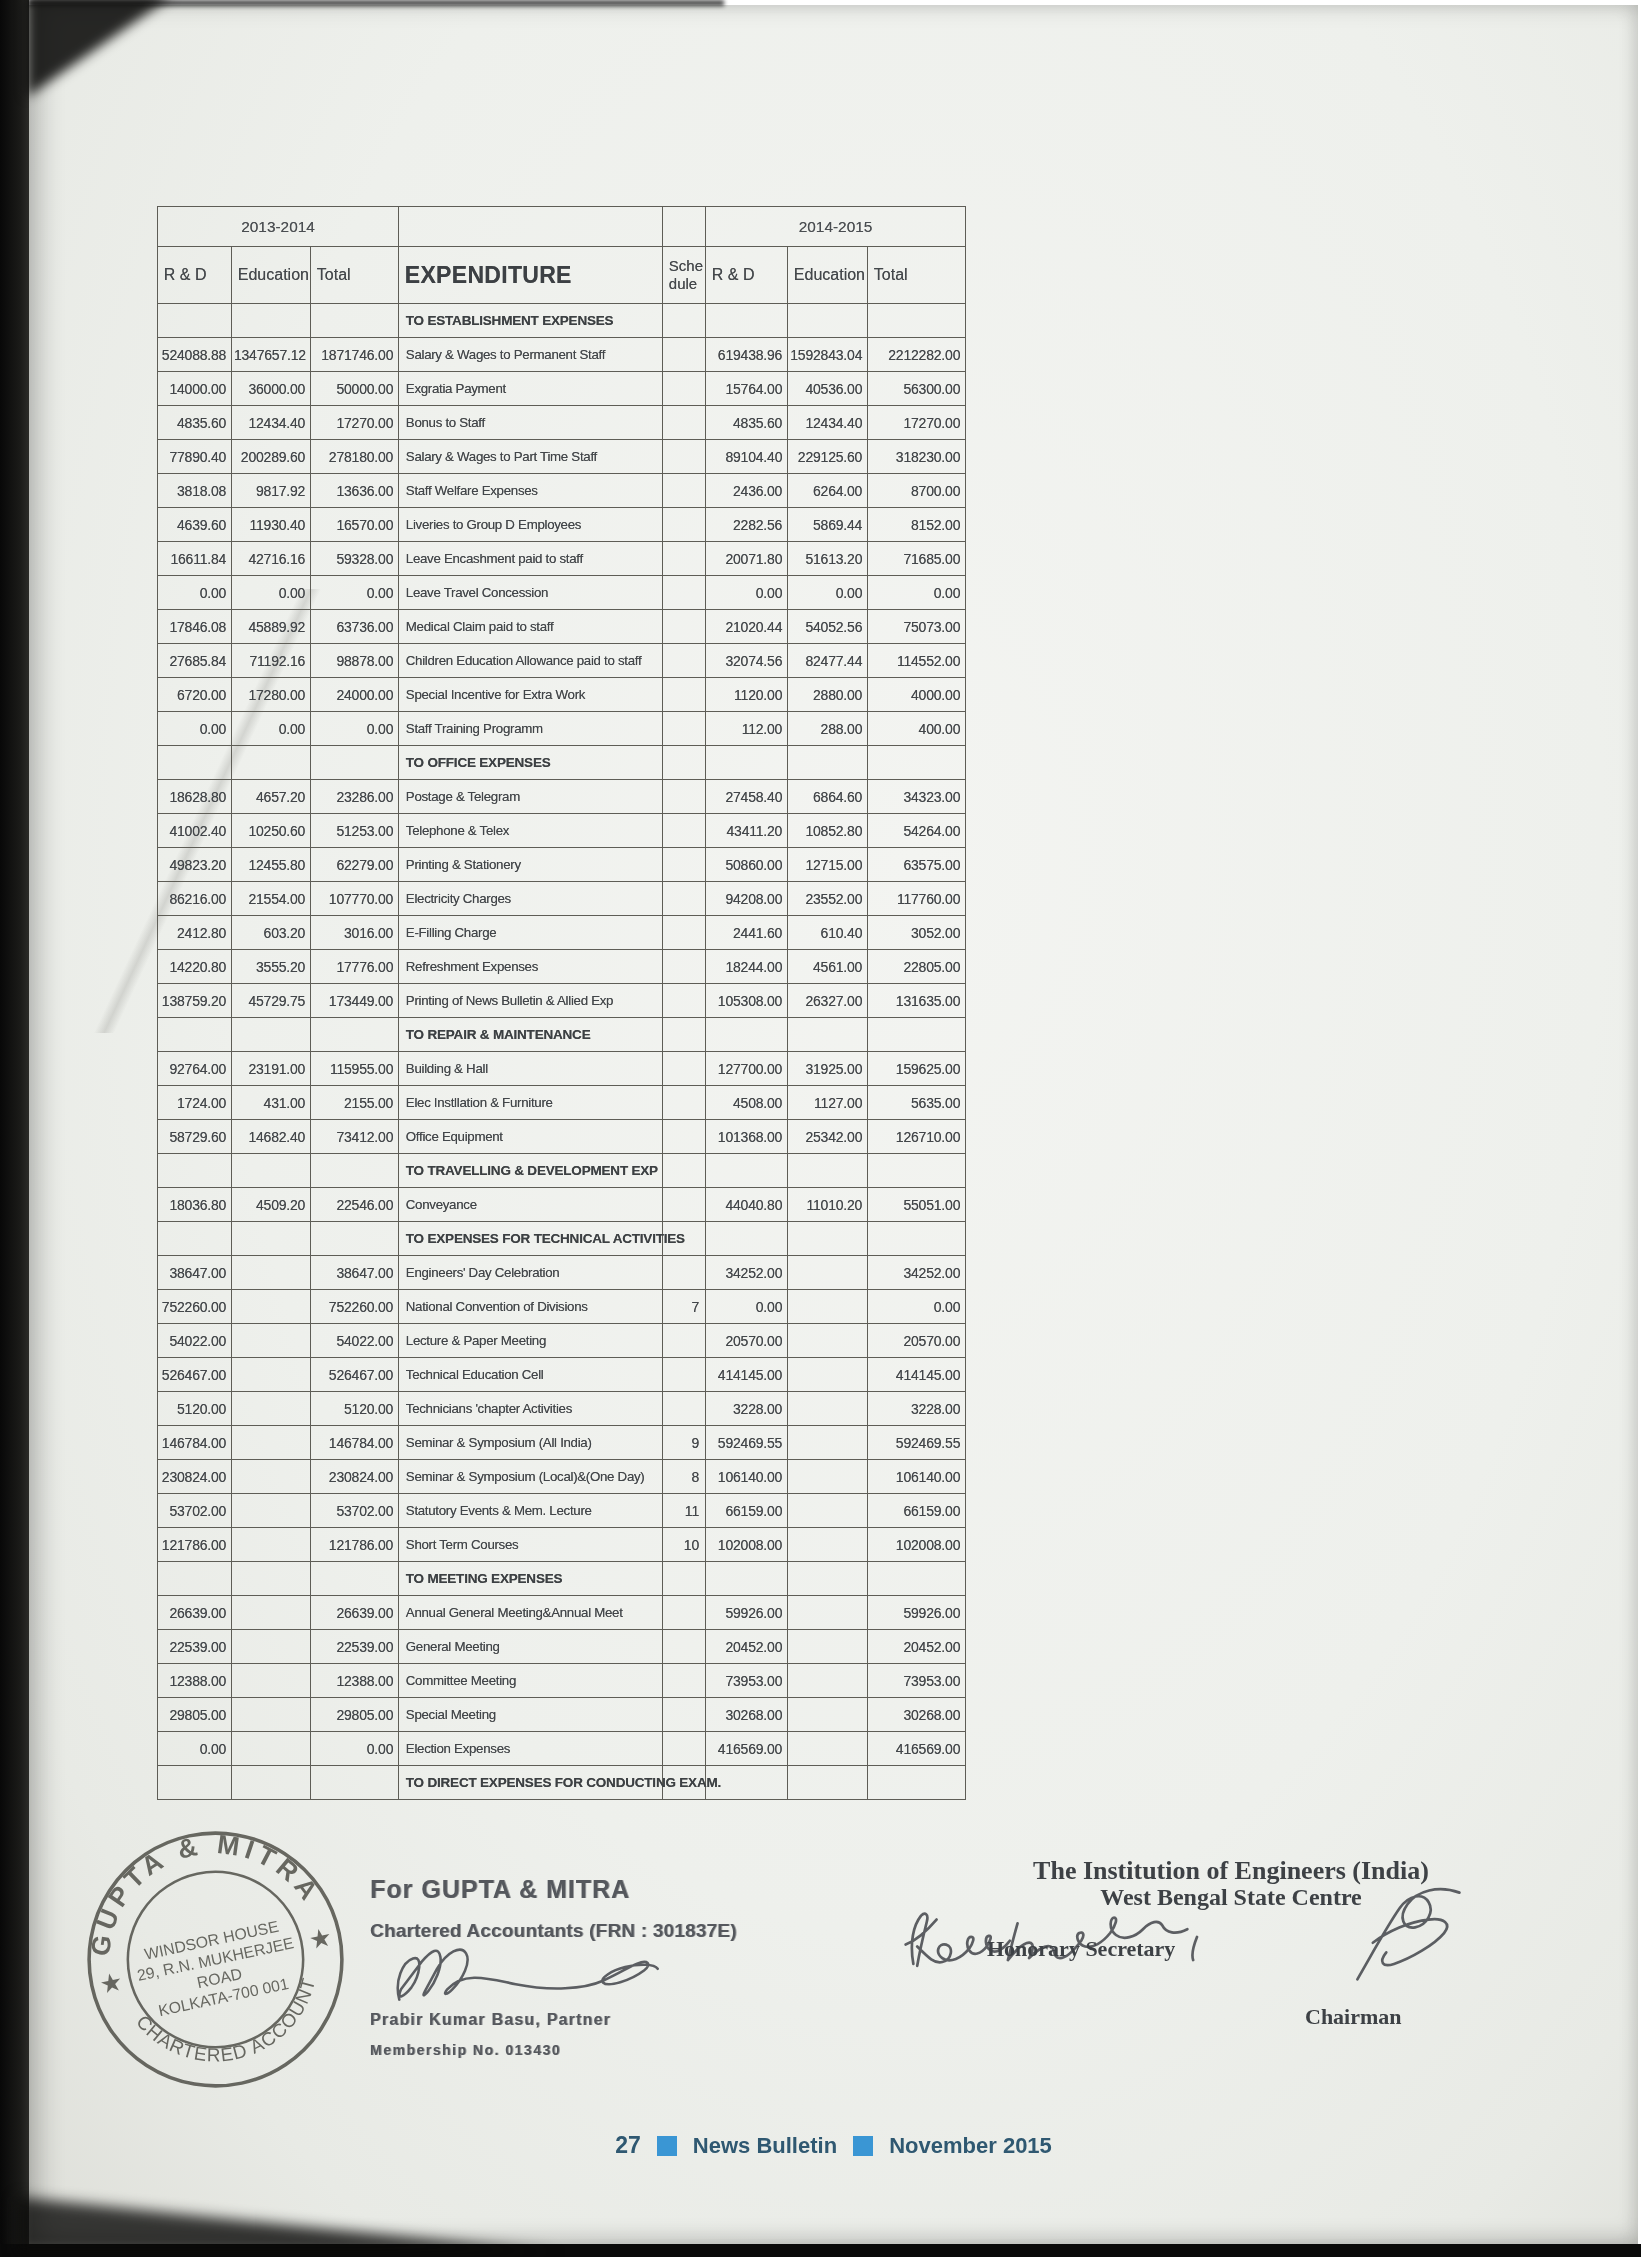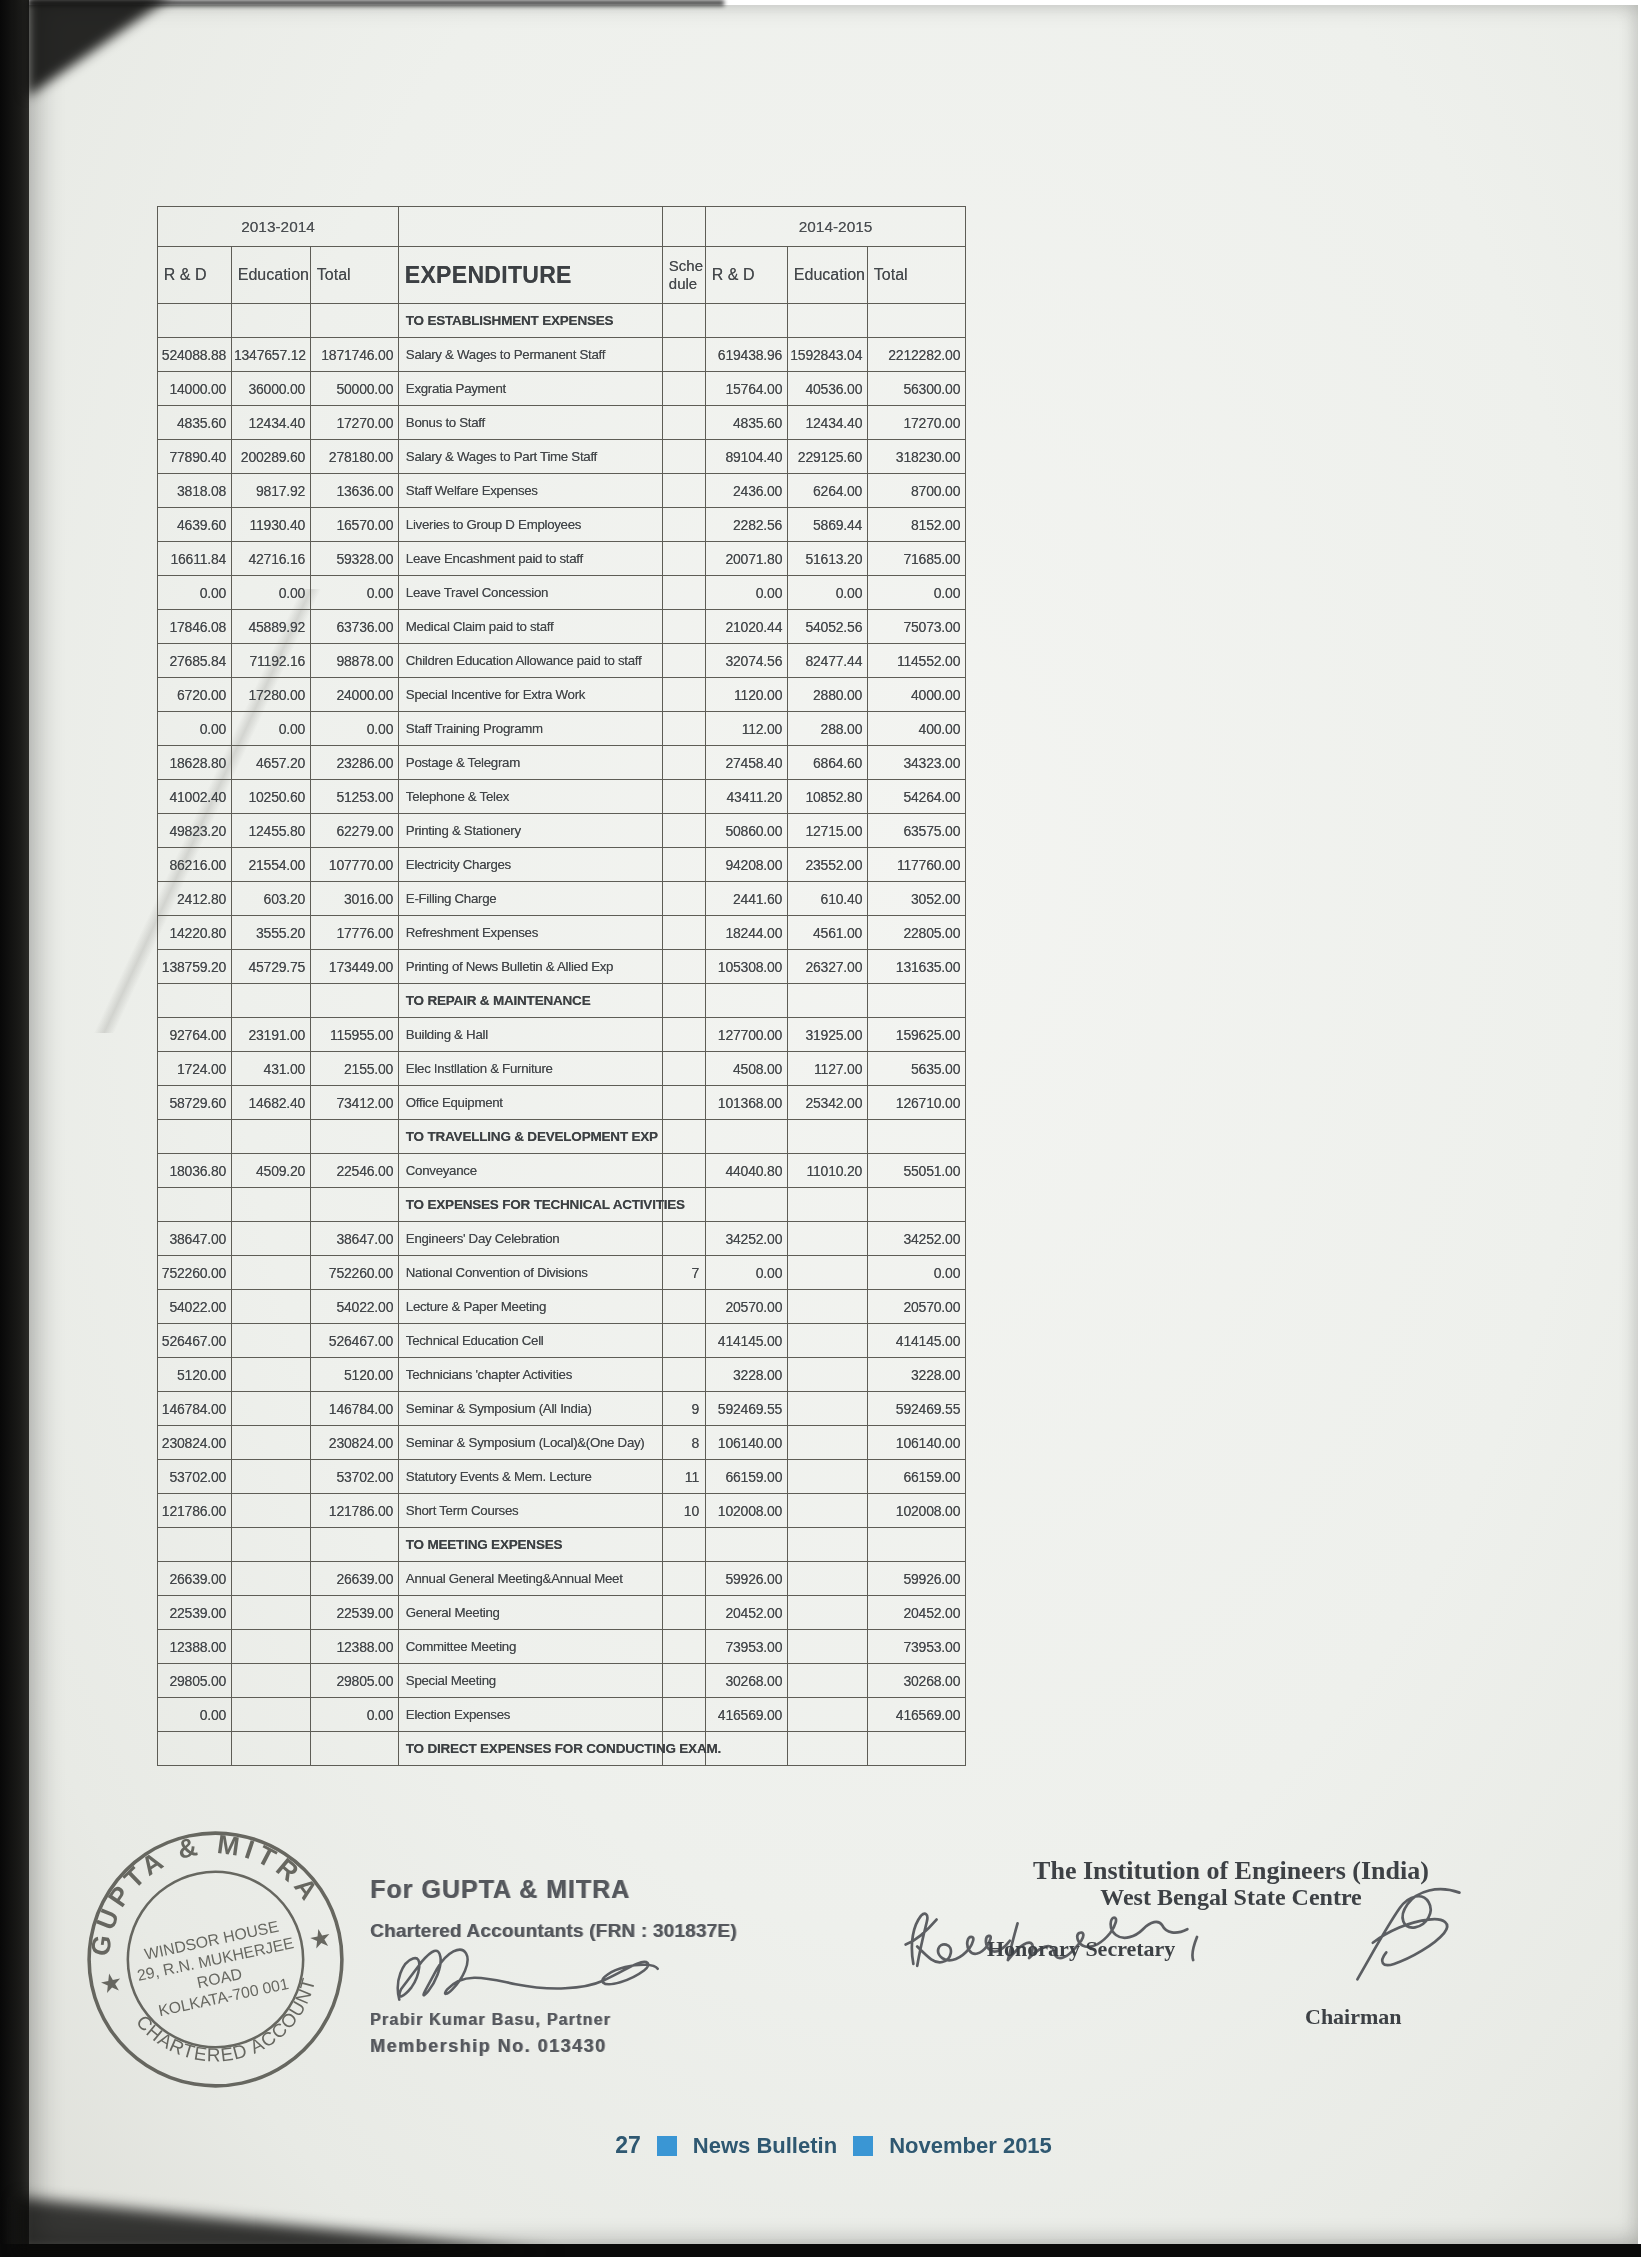--- a/index.html
+++ b/index.html
@@ -40,21 +40,21 @@
 
   
   .stamp{position:absolute;left:83px;top:1827px;width:265px;height:265px;z-index:2;
     transform:rotate(-12deg);opacity:.88;}
   .auditor{position:absolute;left:370px;top:1875px;z-index:2;color:#55585d;}
   .aud-for{font-size:25px;font-weight:700;letter-spacing:1px;text-shadow:1px 0 0 rgba(85,88,93,.55);}
   .aud-firm{font-size:19px;font-weight:700;margin-top:16px;letter-spacing:0.2px;
     text-shadow:1px 0 0 rgba(85,88,93,.5);}
   .aud-sig{margin:-3.9px 0 -7.7px 3.9px;}
   .aud-name{font-size:16px;font-weight:700;letter-spacing:1.2px;text-shadow:1px 0 0 rgba(85,88,93,.55);}
-  .aud-mem{font-size:18px;font-weight:700;letter-spacing:1.5px;margin-top:7px;
+  .aud-mem{font-size:14px;font-weight:700;letter-spacing:1.5px;margin-top:13px;
     text-shadow:1px 0 0 rgba(85,88,93,.55);}
   .institution{position:absolute;left:922px;top:1856px;width:618px;text-align:center;z-index:2;
     font-family:"Liberation Serif",serif;color:#3d4145;}
   .inst-l1{font-size:26px;font-weight:700;}
   .inst-l2{font-size:24px;font-weight:700;margin-top:-1.9px;}
   .sig-secretary{position:absolute;left:896px;top:1904px;z-index:2;}
   .label-secretary{position:absolute;left:987px;top:1936px;z-index:2;
     font-family:"Liberation Serif",serif;font-size:22px;font-weight:700;color:#3d4145;}
   .sig-chairman{position:absolute;left:1315px;top:1875px;z-index:2;}
   .label-chairman{position:absolute;left:1305px;top:2004px;z-index:2;
@@ -232,20 +232,30 @@
         <tr class="r-data">
           <td class="c-num">0.00</td>
           <td class="c-num">0.00</td>
           <td class="c-num">0.00</td>
           <td class="c-desc">Staff Training Programm</td>
           <td class="c-sched"></td>
           <td class="c-num">112.00</td>
           <td class="c-num">288.00</td>
           <td class="c-num">400.00</td>
         </tr>
+        <tr class="r-section">
+          <td class="c-num"></td>
+          <td class="c-num"></td>
+          <td class="c-num"></td>
+          <td class="c-desc c-section">TO OFFICE EXPENSES</td>
+          <td class="c-sched"></td>
+          <td class="c-num"></td>
+          <td class="c-num"></td>
+          <td class="c-num"></td>
+        </tr>
         <tr class="r-data">
           <td class="c-num">18628.80</td>
           <td class="c-num">4657.20</td>
           <td class="c-num">23286.00</td>
           <td class="c-desc">Postage &amp; Telegram</td>
           <td class="c-sched"></td>
           <td class="c-num">27458.40</td>
           <td class="c-num">6864.60</td>
           <td class="c-num">34323.00</td>
         </tr>

